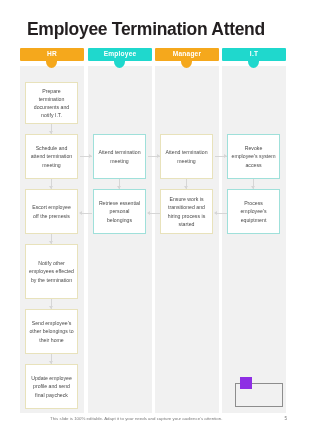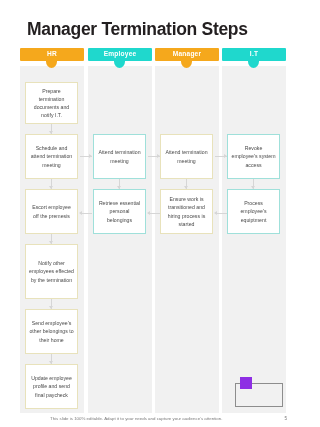--- a/index.html
+++ b/index.html
@@ -151,21 +151,21 @@
     right:9px; top:416px;
     font-size:4.6px;
     color:#7b7b7b;
   }
 </style>
 </head>
 <body>
 
 <div id="slide">
 
-  <div class="title">Manager Termination Steps</div>
+  <div class="title">Employee Termination Attend</div>
 
   <div class="lane-band" style="left:20px;width:64px;"></div>
   <div class="lane-band" style="left:88px;width:64px;"></div>
   <div class="lane-band" style="left:155px;width:64px;"></div>
   <div class="lane-band" style="left:222px;width:64px;"></div>
 
   <div class="lane-head" style="left:20px;width:64px;background:#f5a81c;">
     <span class="lane-title">HR</span>
   </div>
   <div class="lane-notch" style="left:46px;background:#f5a81c;"></div>

